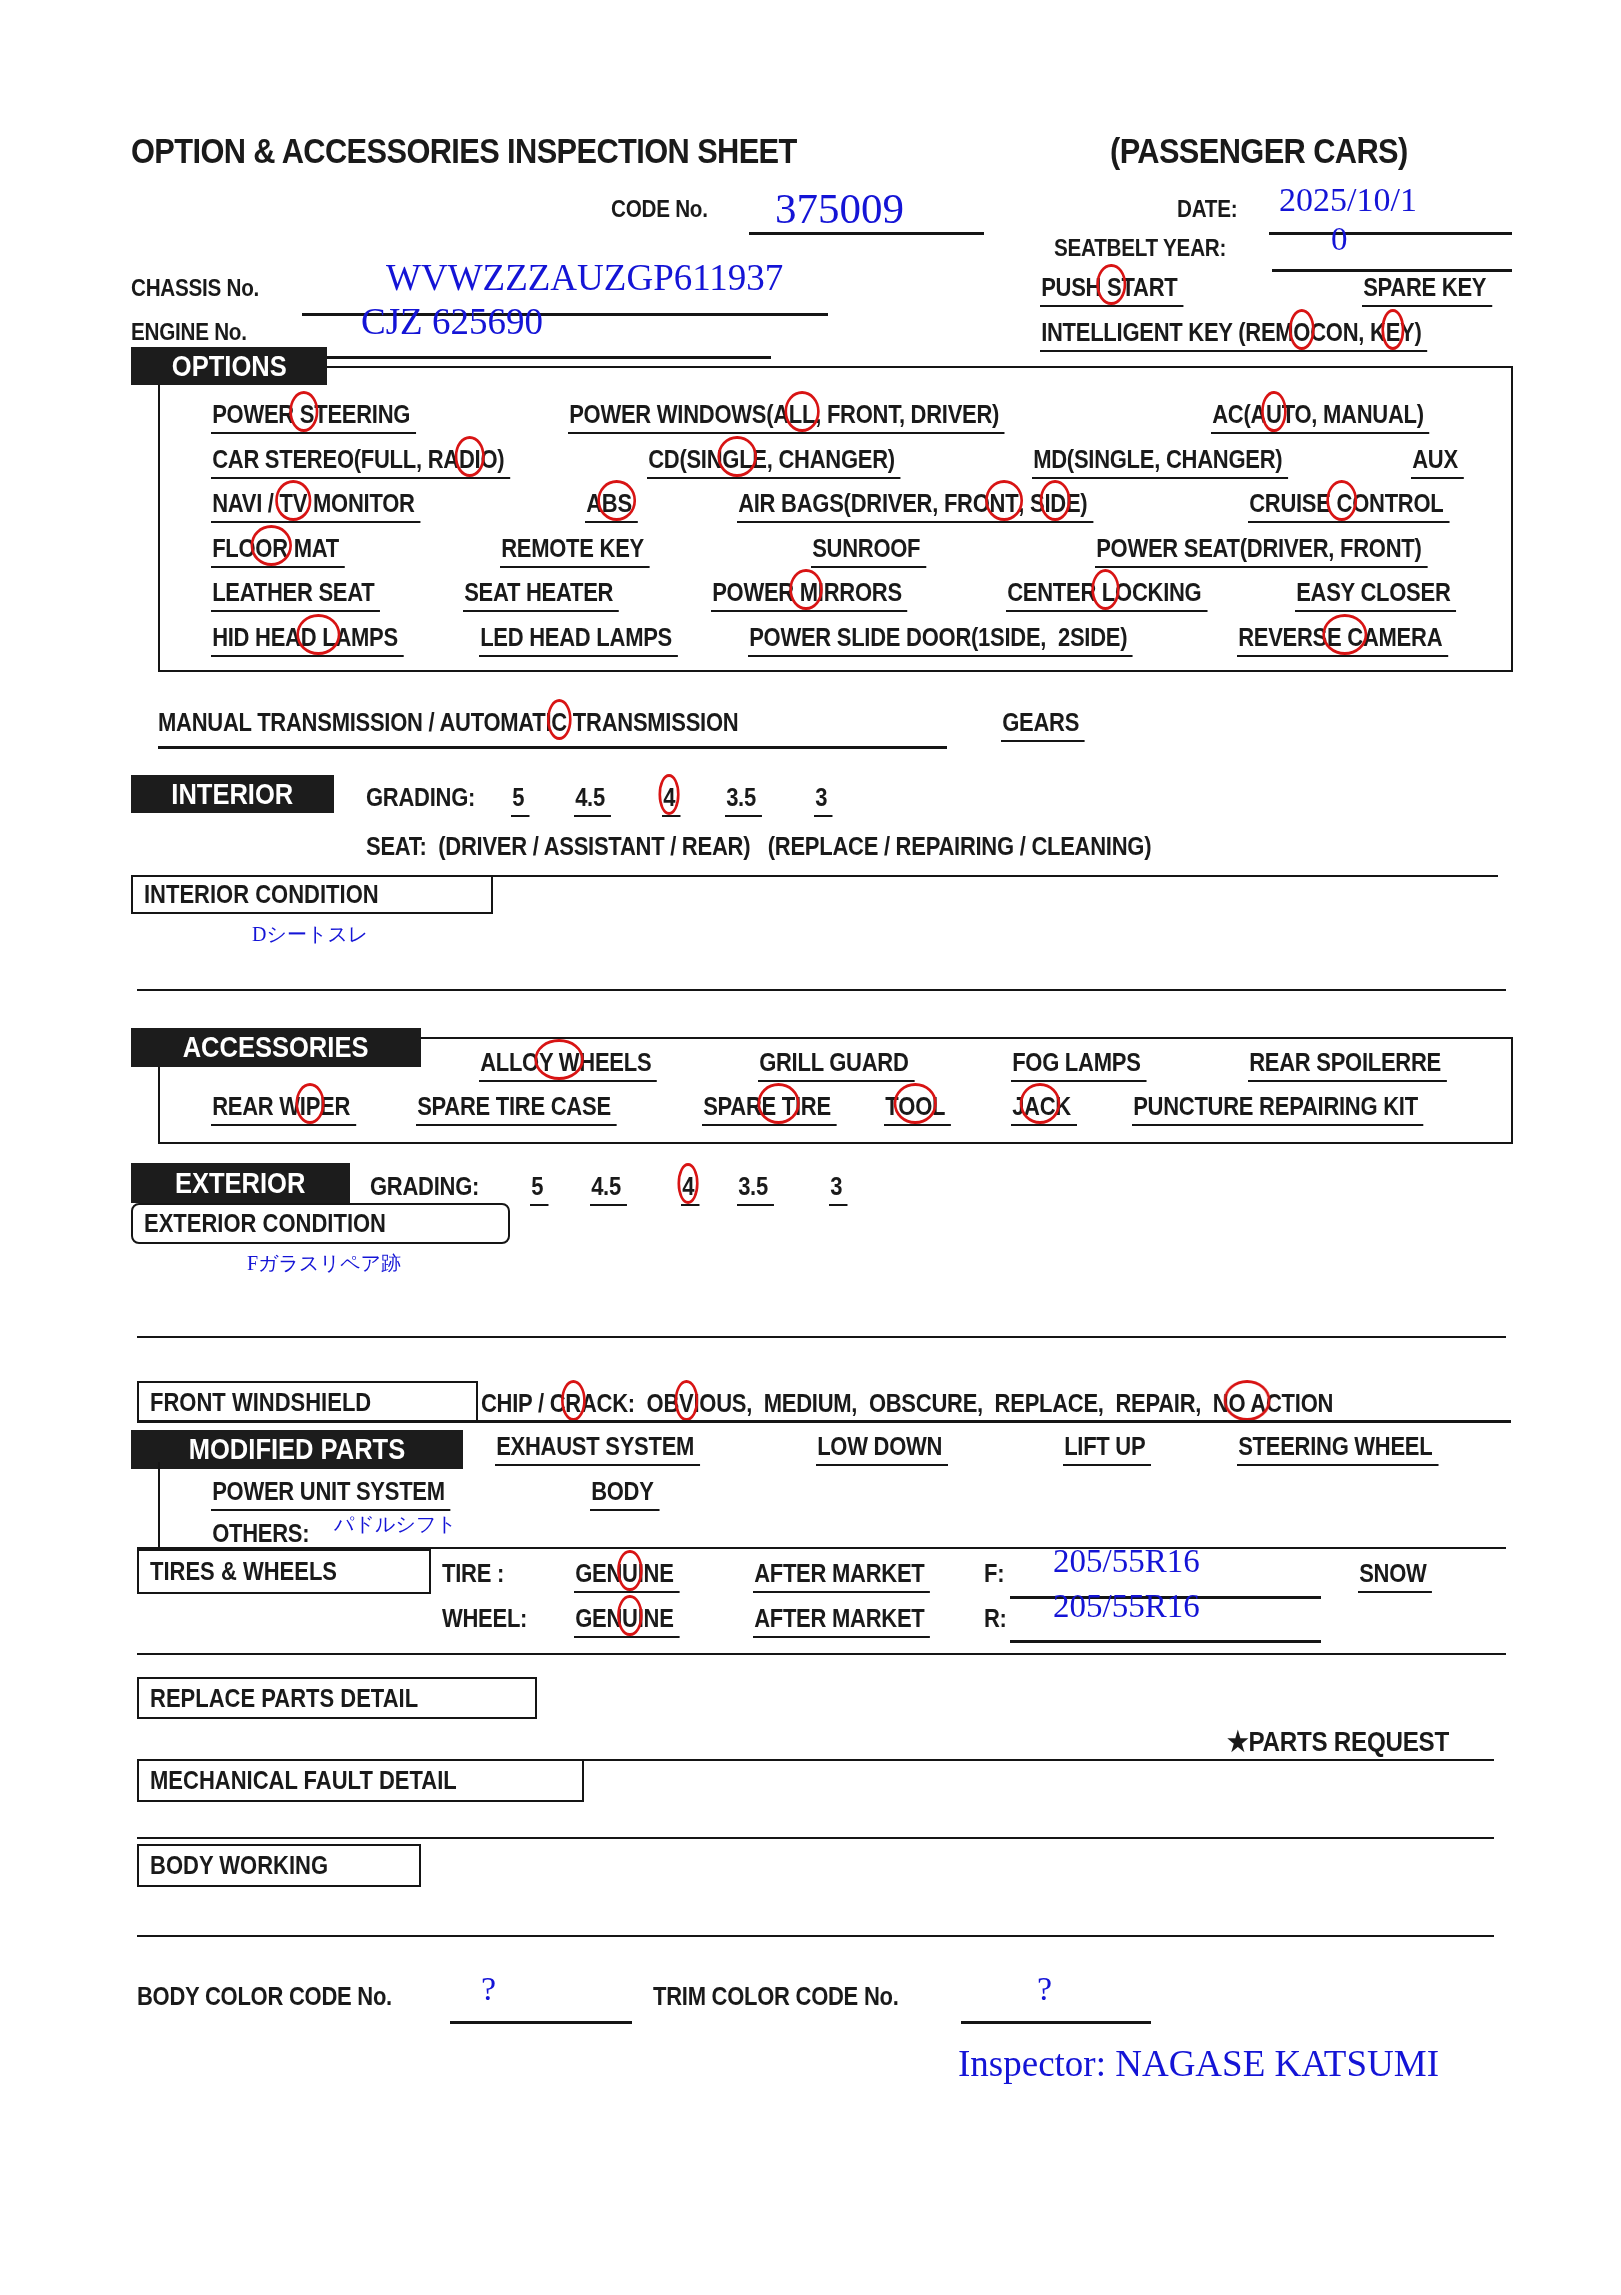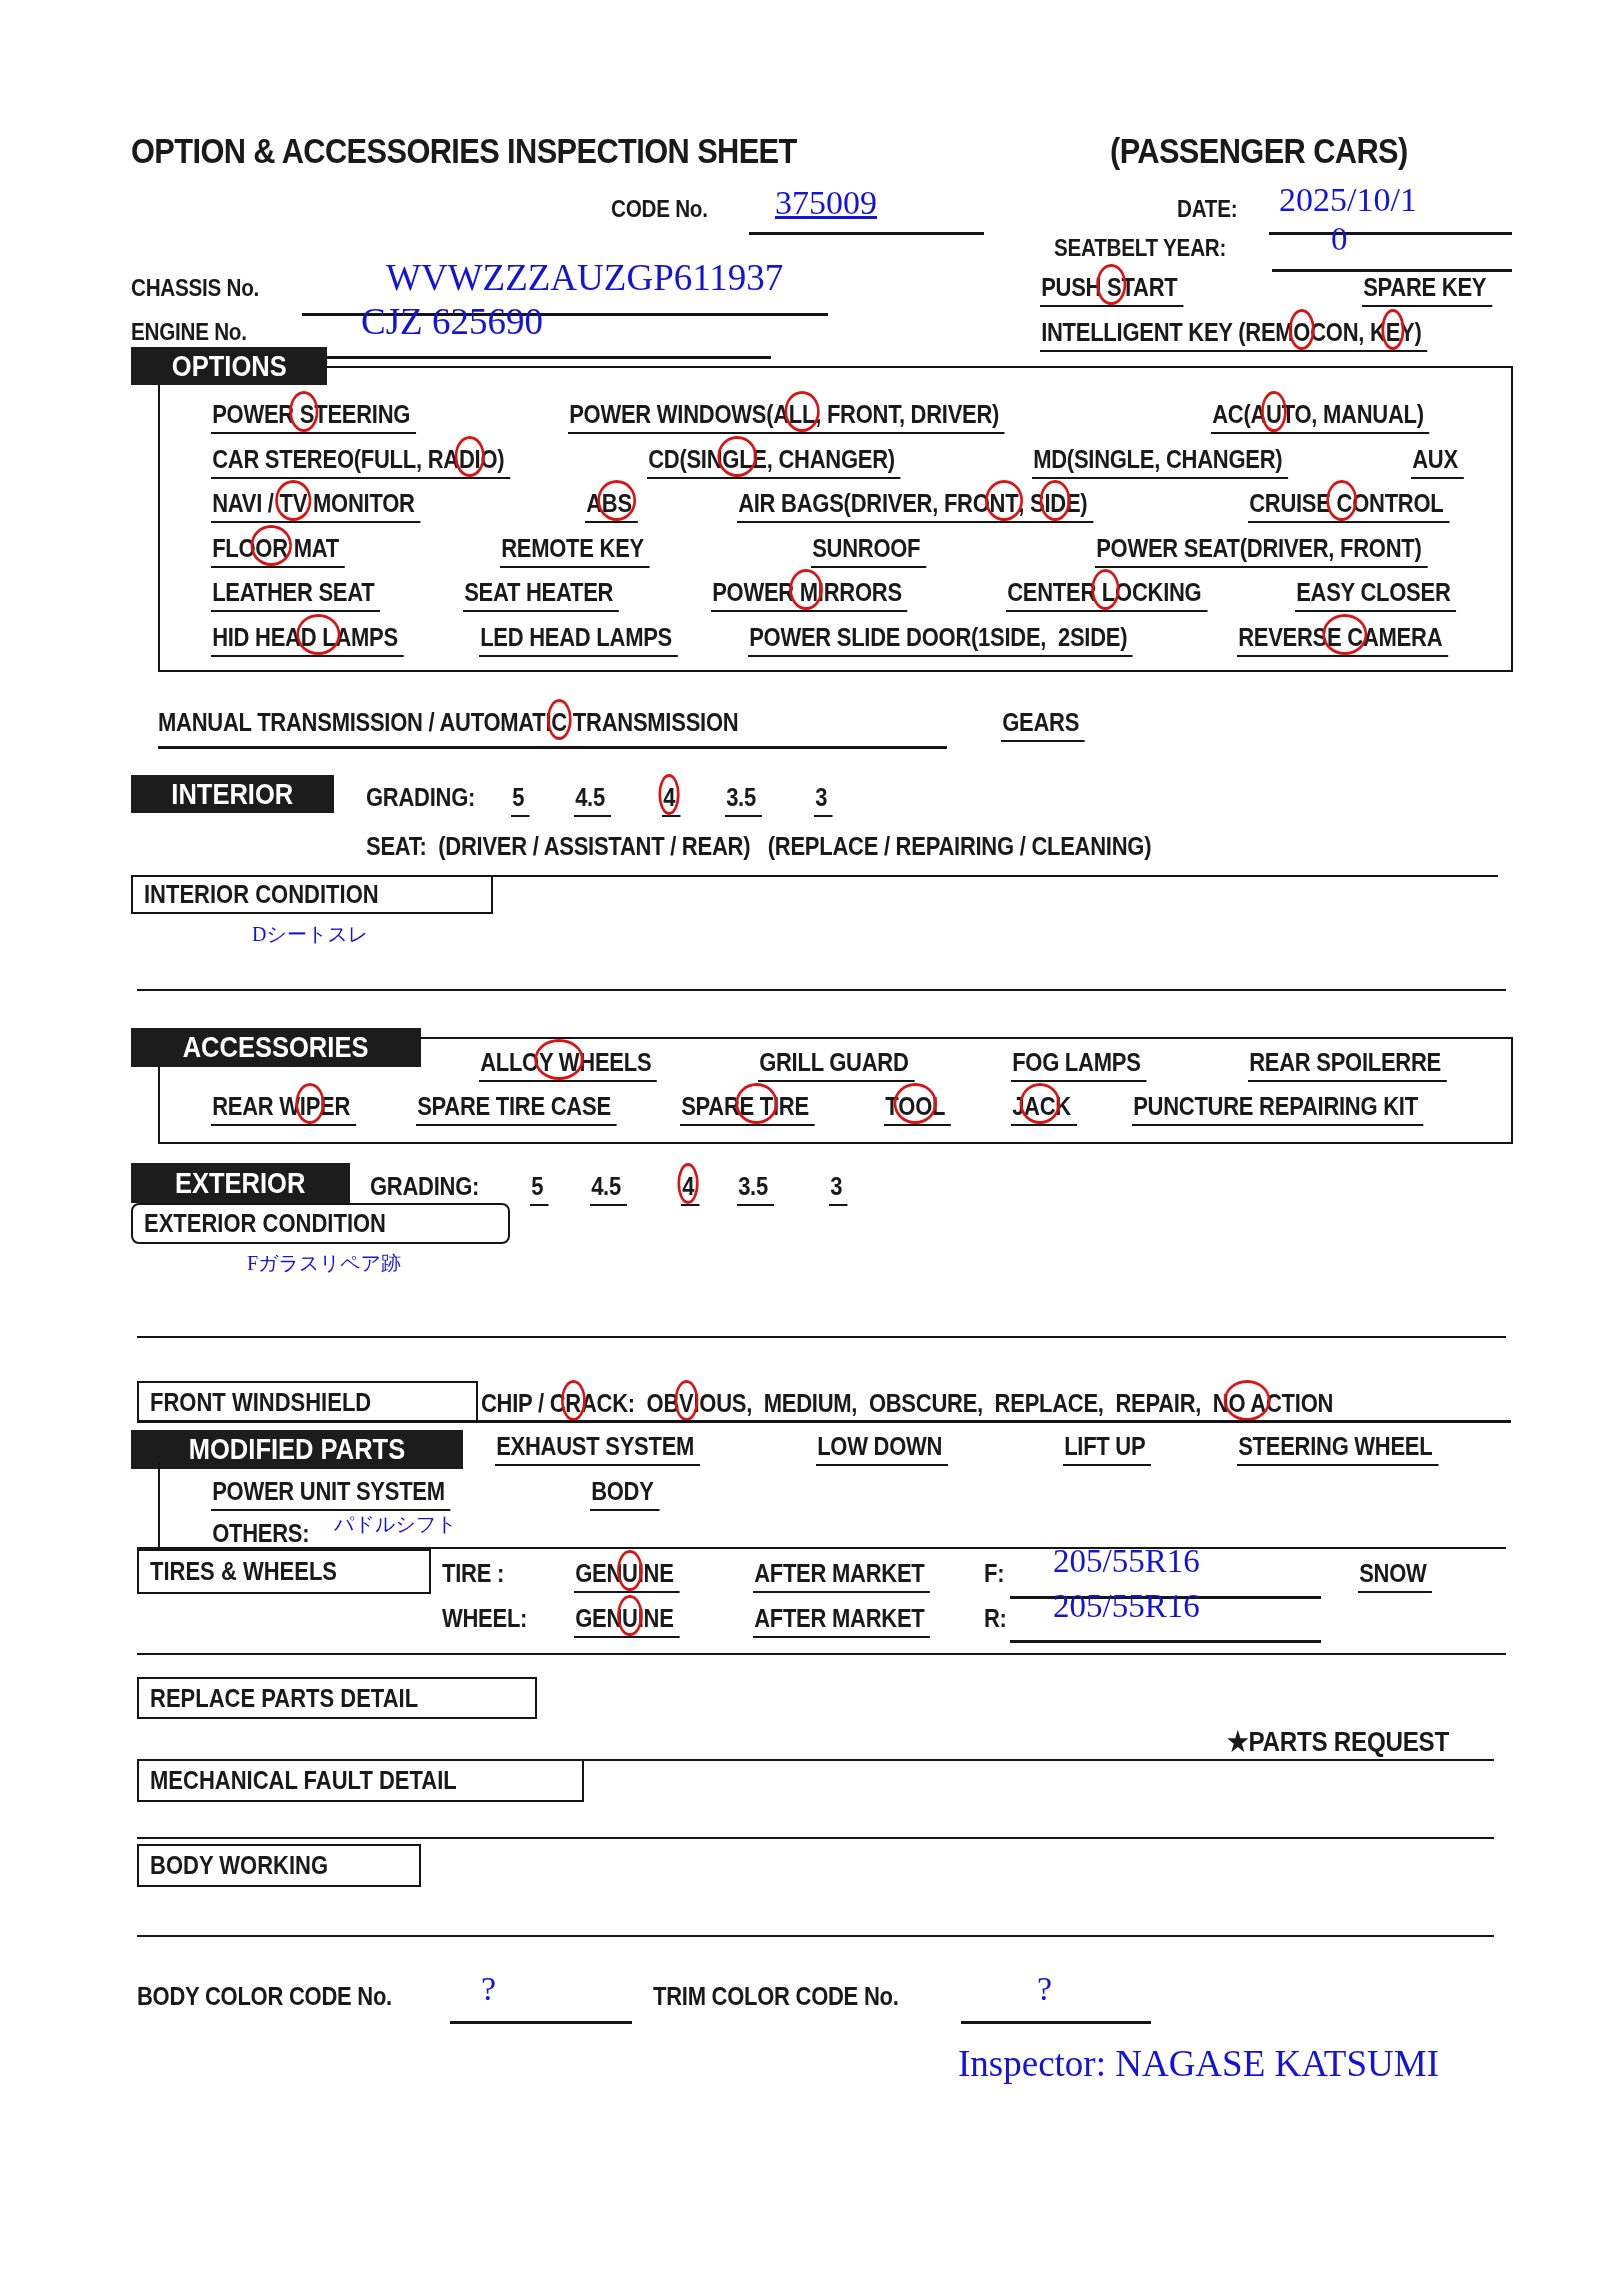--- a/index.html
+++ b/index.html
@@ -27,21 +27,21 @@
 </style>
 </head>
 <body>
 
 <div class="sheet">
 
   <div class="abs title" style="left:131px;top:131px;"><span class="cond">OPTION &amp; ACCESSORIES INSPECTION SHEET</span></div>
   <div class="abs title" style="left:1110px;top:131px;"><span class="cond">(PASSENGER CARS)</span></div>
 
   <div class="abs lbl sm" style="left:611px;top:196px;"><span class="cond">CODE No.</span></div>
-  <div class="abs hand" style="left:775px;top:184px;font-size:34px;text-decoration:underline;"><span>375009</span></div>
+  <div class="abs hand" style="left:775px;top:184px;font-size:43px;"><span>375009</span></div>
   <div class="line" style="left:749px;top:232px;width:235px;"></div>
 
   <div class="abs lbl sm" style="left:1177px;top:196px;"><span class="cond">DATE:</span></div>
   <div class="abs hand" style="left:1279px;top:181px;font-size:34px;"><span>2025/10/1</span></div>
   <div class="line" style="left:1269px;top:232px;width:243px;"></div>
 
   <div class="abs lbl sm" style="left:1054px;top:235px;"><span class="cond">SEATBELT YEAR:</span></div>
   <div class="abs hand" style="left:1331px;top:221px;font-size:33px;"><span>0</span></div>
   <div class="line" style="left:1272px;top:269px;width:240px;"></div>
 
@@ -121,21 +121,21 @@
       <span class="cond" style="transform-origin:50% 100%;">ACCESSORIES</span>
     </div>
 
   <div class="abs lbl" style="left:479px;top:1048px;"><span class="cond u">ALLO<span class="circ">Y W</span>HEELS</span></div>
   <div class="abs lbl" style="left:758px;top:1048px;"><span class="cond u">GRILL GUARD</span></div>
   <div class="abs lbl" style="left:1011px;top:1048px;"><span class="cond u">FOG LAMPS</span></div>
   <div class="abs lbl" style="left:1248px;top:1048px;"><span class="cond u">REAR SPOILERRE</span></div>
 
   <div class="abs lbl" style="left:211px;top:1092px;"><span class="cond u">REAR W<span class="circ">IP</span>ER</span></div>
   <div class="abs lbl" style="left:416px;top:1092px;text-align:right;"><span class="cond u">SPARE TIRE CASE</span></div>
-  <div class="abs lbl" style="left:680px;top:1092px;"><span class="cond u">SPAR<span class="circ">E T</span>IRE</span></div>
+  <div class="abs lbl" style="left:702px;top:1092px;"><span class="cond u">SPAR<span class="circ">E T</span>IRE</span></div>
   <div class="abs lbl" style="left:884px;top:1092px;"><span class="cond u">T<span class="circ">OO</span>L</span></div>
   <div class="abs lbl" style="left:1011px;top:1092px;"><span class="cond u">J<span class="circ">AC</span>K</span></div>
   <div class="abs lbl" style="left:1132px;top:1092px;"><span class="cond u">PUNCTURE REPAIRING KIT</span></div>
 
   <div class="hdrbox" style="left:131px;top:1163px;width:219px;height:40px;">
       <span class="cond" style="transform-origin:50% 100%;">EXTERIOR</span>
     </div>
   <div class="abs lbl" style="left:370px;top:1172px;"><span class="cond">GRADING:</span></div>
   <div class="abs lbl" style="left:530px;top:1172px;"><span class="cond u">5</span></div>
   <div class="abs lbl" style="left:590px;top:1172px;"><span class="cond u">4.5</span></div>

